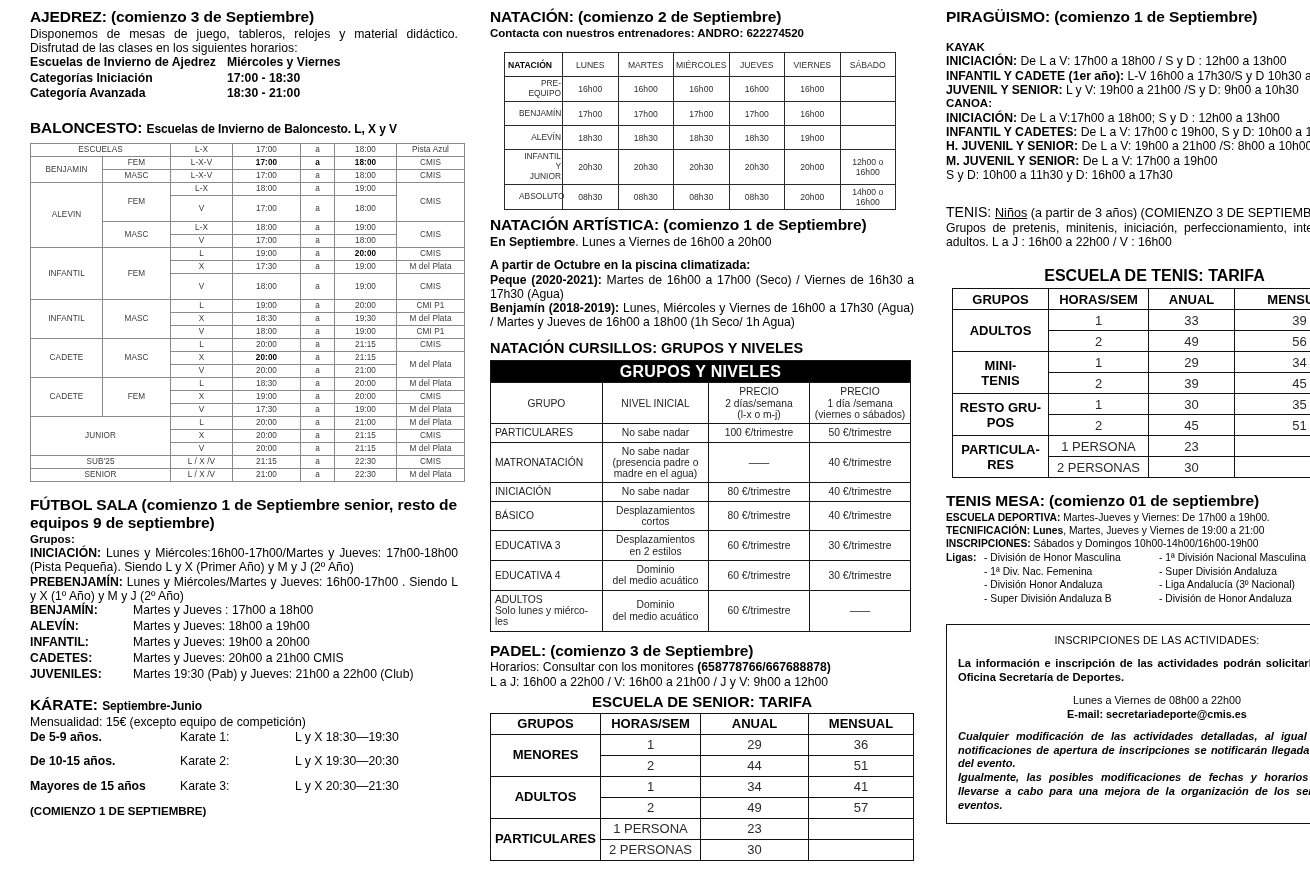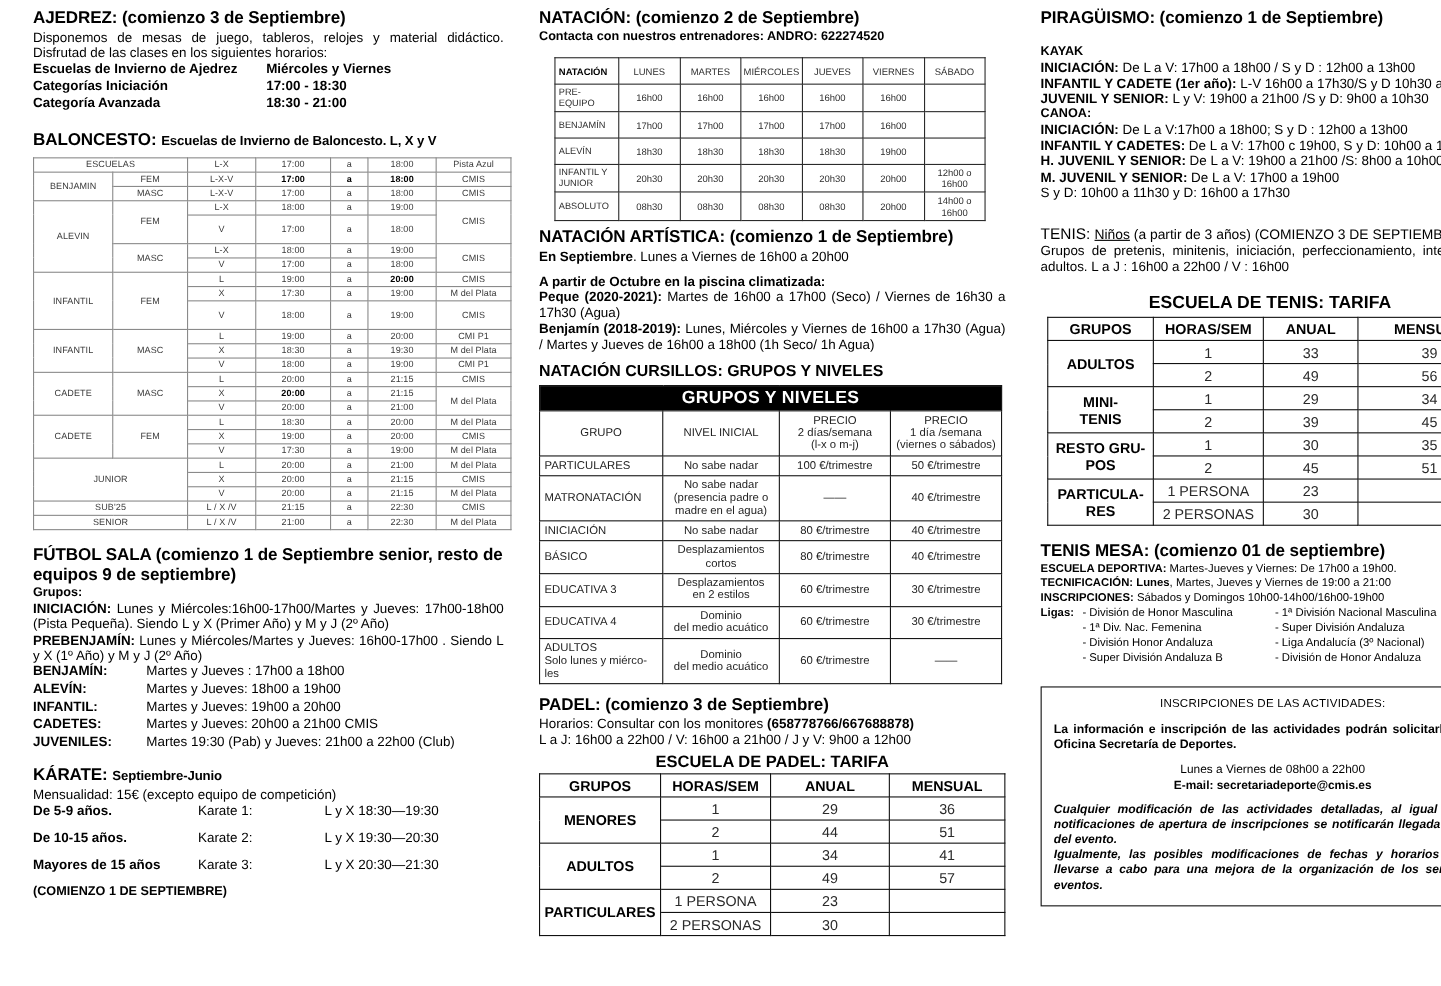--- a/index.html
+++ b/index.html
@@ -46,21 +46,21 @@
   .b { font-weight: bold; }
   .small-b { font-weight: bold; font-size: 11.5px; }
   .spacer-6 { height: 6px; }
   .spacer-10 { height: 10px; }
   .spacer-14 { height: 14px; }
   .spacer-18 { height: 18px; }
   .spacer-22 { height: 22px; }
 
   
   .kv { display: flex; font-size: 12.2px; line-height: 1.25; }
-  .kv .k { font-weight: bold; width: 212px; flex: none; }
+  .kv .k { font-weight: bold; width: 197px; flex: none; }
   .kv .v { font-weight: bold; }
 
   .kv3 { display: flex; font-size: 12.2px; line-height: 1.3; }
   .kv3 .a { font-weight: bold; width: 150px; flex: none; }
   .kv3 .b2 { width: 115px; flex: none; }
   .kv3 .c { }
 
   .kv2 { display: flex; font-size: 12.2px; line-height: 1.3; }
   .kv2 .a { font-weight: bold; width: 103px; flex: none; }
   .kv2 .c { }
@@ -101,22 +101,22 @@
     margin-left: 14px;
   }
   table.nat td, table.nat th {
     border: 1.3px solid #2b2b2b;
     text-align: center;
     padding: 2px 1px;
     font-weight: normal;
     height: 24px;
   }
   table.nat td.rowhead {
-    text-align: left;
-    padding-left: 3px;
+    text-align: right;
+    padding-left: 14px;
     font-size: 8.4px;
   }
   table.nat th.corner {
     text-align: left; padding-left: 3px;
     font-weight: bold; font-size: 8.6px; color:#000;
   }
   .nat-c1 { width: 58px; }
 
   
   .mini-title {
@@ -657,21 +657,21 @@
           </tbody>
       </table>
     </div>
 
     <div class="spacer-10"></div>
 
     <div>
       <h1 class="sec-title">PADEL:  (comienzo 3 de Septiembre)</h1>
       <p class="body-txt nojust"><span>Horarios: Consultar con los monitores </span><span class="b">(658778766/667688878)</span></p>
       <p class="body-txt nojust">L a J: 16h00 a 22h00 / V: 16h00 a 21h00 / J y V: 9h00 a 12h00</p>
-      <div class="tarifa-title">ESCUELA DE PADEL: TARIFA</div>
+      <div class="tarifa-title">ESCUELA DE SENIOR: TARIFA</div>
       <table class="tarifa pdl">
         <colgroup>
             <col class="pd-c1">
             <col class="pd-c2">
             <col class="pd-c3">
             <col class="pd-c4">
           </colgroup>
         <tbody id="padel-body">
             <tr>
               <td class="hd">GRUPOS</td>

